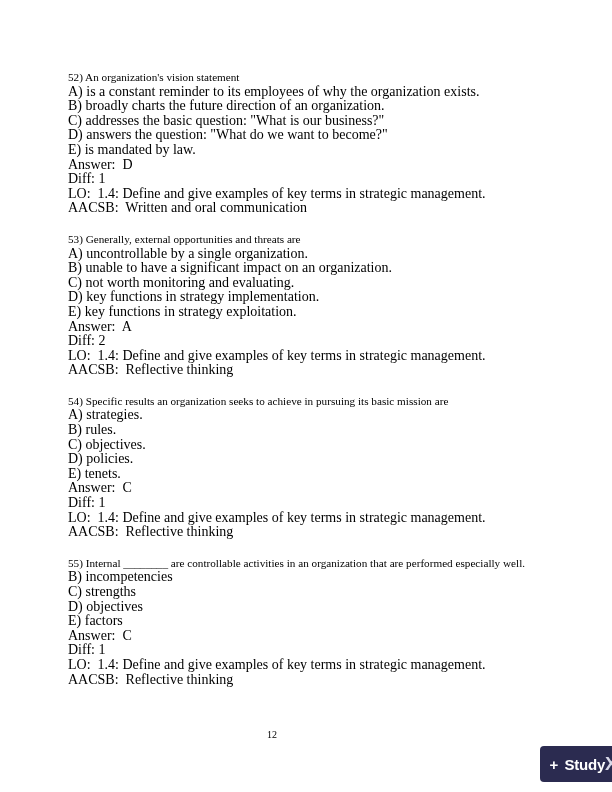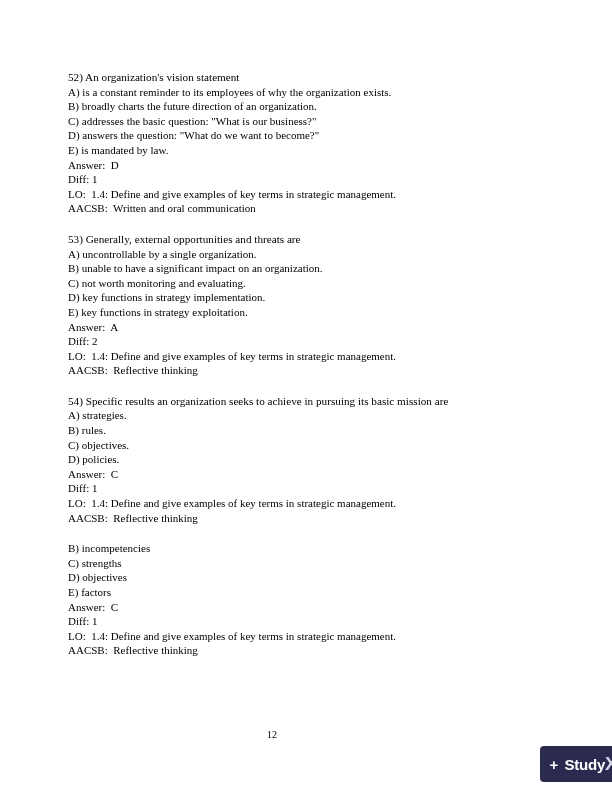--- a/index.html
+++ b/index.html
@@ -27,21 +27,21 @@
   .content {
     position: absolute;
     left: 68px;
     top: 70px;
     width: 480px;
   }
   .question-block {
     margin-bottom: 16px;
   }
   .line {
-    font-size: 11px;
+    font-size: 14px;
     line-height: 14.6px;
     white-space: pre-wrap;
     text-align: left;
   }
   .stem {
     font-size: 11.2px;
     line-height: 14.6px;
   }
   .page-number {
     position: absolute;
@@ -119,27 +119,29 @@
       <div class="line">LO:  1.4: Define and give examples of key terms in strategic management.</div>
       <div class="line">AACSB:  Reflective thinking</div>
     </div>
 
     <div class="question-block">
       <div class="stem">54) Specific results an organization seeks to achieve in pursuing its basic mission are</div>
       <div class="line">A) strategies.</div>
       <div class="line">B) rules.</div>
       <div class="line">C) objectives.</div>
       <div class="line">D) policies.</div>
+      <div class="line">E) tenets.</div>
       <div class="line">Answer:  C</div>
       <div class="line">Diff: 1</div>
       <div class="line">LO:  1.4: Define and give examples of key terms in strategic management.</div>
       <div class="line">AACSB:  Reflective thinking</div>
     </div>
 
     <div class="question-block">
+      <div class="stem">55) Internal ________ are controllable activities in an organization that are performed especially well.</div>
       <div class="line">B) incompetencies</div>
       <div class="line">C) strengths</div>
       <div class="line">D) objectives</div>
       <div class="line">E) factors</div>
       <div class="line">Answer:  C</div>
       <div class="line">Diff: 1</div>
       <div class="line">LO:  1.4: Define and give examples of key terms in strategic management.</div>
       <div class="line">AACSB:  Reflective thinking</div>
     </div>
 

